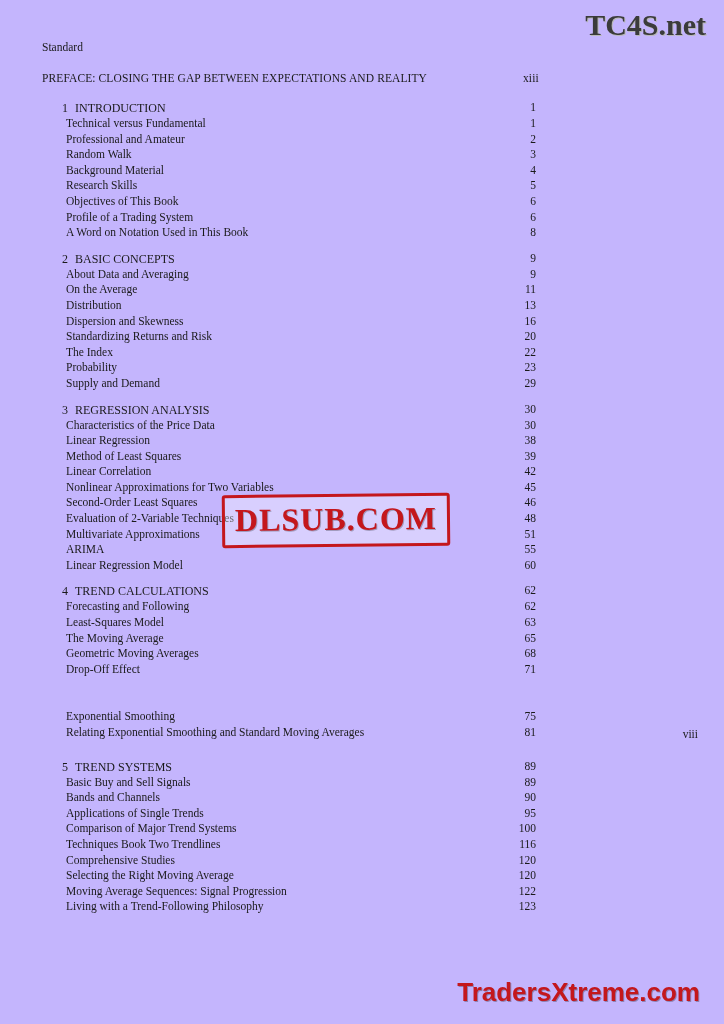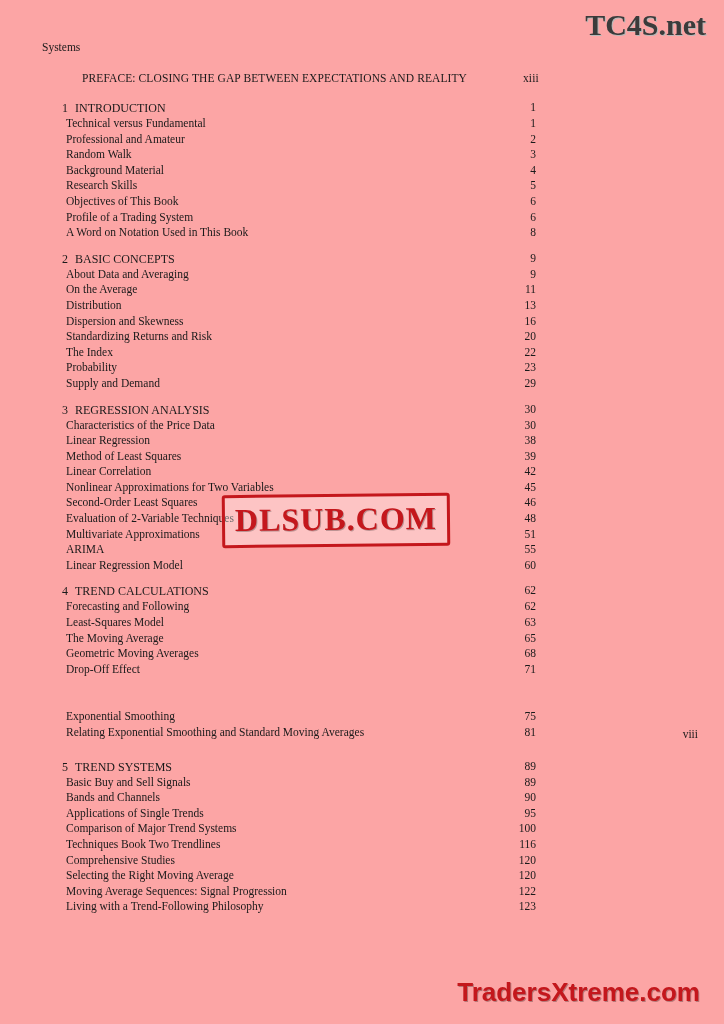--- a/index.html
+++ b/index.html
@@ -12,21 +12,21 @@
     height: 1024px;
     position: relative;
     font-family: "Liberation Serif", serif;
     color: #1a1a1a;
     overflow: hidden;
   }
 
   .page {
     position: absolute;
     inset: 0;
-    background: #fca5a5;
+    background: #c4b5fd;
   }
 
   
   .wm-top {
     position: absolute;
     top: 8px;
     right: 18px;
     font-family: "Liberation Serif", serif;
     font-weight: bold;
     font-size: 30px;
@@ -72,21 +72,20 @@
   .preface-line {
     position: absolute;
     left: 42px;
     top: 72px;
     right: 42px;
     font-size: 11.5px;
     letter-spacing: 0.1px;
   }
   .preface-line .pfx-title {
     display: inline-block;
-    margin-left: 40px;
   }
   .preface-line .pfx-page {
     position: absolute;
     left: 481px;
     top: 0;
   }
 
   .toc {
     position: absolute;
     left: 42px;
@@ -154,21 +153,21 @@
 
   .spacer-sm { height: 8px; }
 </style>
 </head>
 <body>
 
 <div class="page">
 
   <div class="wm-top">TC4S.net</div>
 
-  <div class="contents-label">Systems</div>
+  <div class="contents-label">Standard</div>
 
   <div class="preface-line">
     <span class="pfx-title">PREFACE: CLOSING THE GAP BETWEEN EXPECTATIONS AND REALITY</span>
     <span class="pfx-page">xiii</span>
   </div>
 
   <div class="toc">
 
     <div class="chapter">
       <div class="chapter-head">

